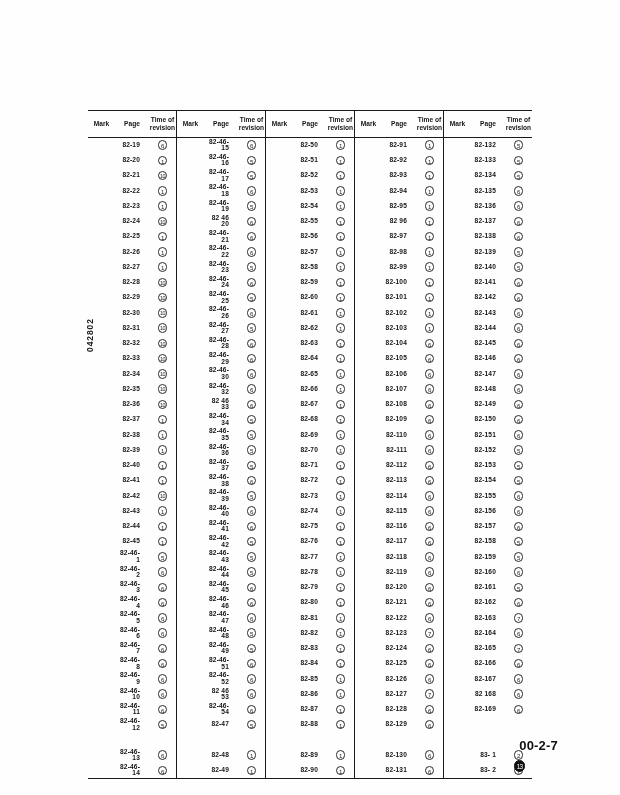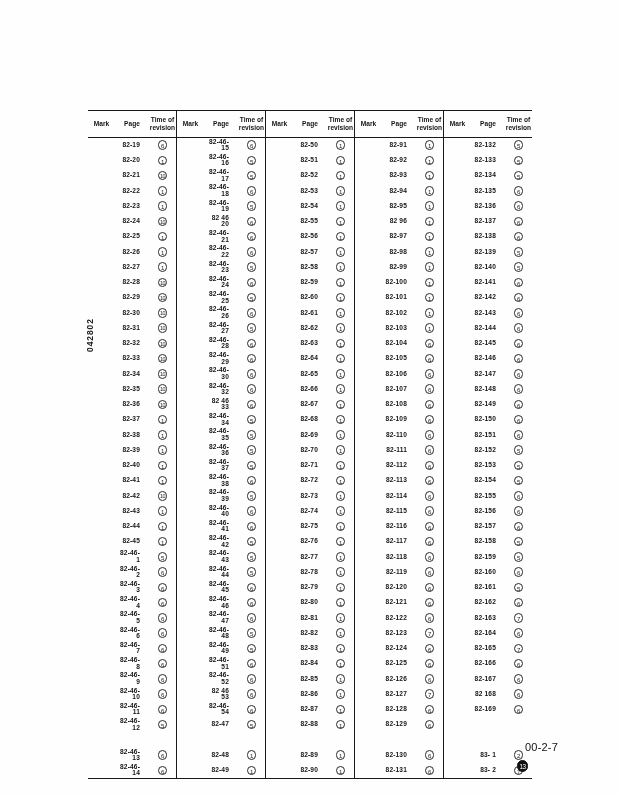--- a/index.html
+++ b/index.html
@@ -102,22 +102,22 @@
   .circ.wide { font-size: 5.4px; letter-spacing: -0.6px; }
 
   
   #footer-block {
     position: absolute;
     right: 62px;
     bottom: 22px;
     text-align: center;
   }
   #footer-page-id {
-    font-size: 11px;
-    font-weight: normal;
+    font-size: 13px;
+    font-weight: bold;
     letter-spacing: 0.2px;
     color: #111;
     margin-left: 38px;
   }
   #footer-rev {
     margin-top: 2px;
   }
   #footer-rev .circ {
     width: 11.5px;
     height: 11.5px;

